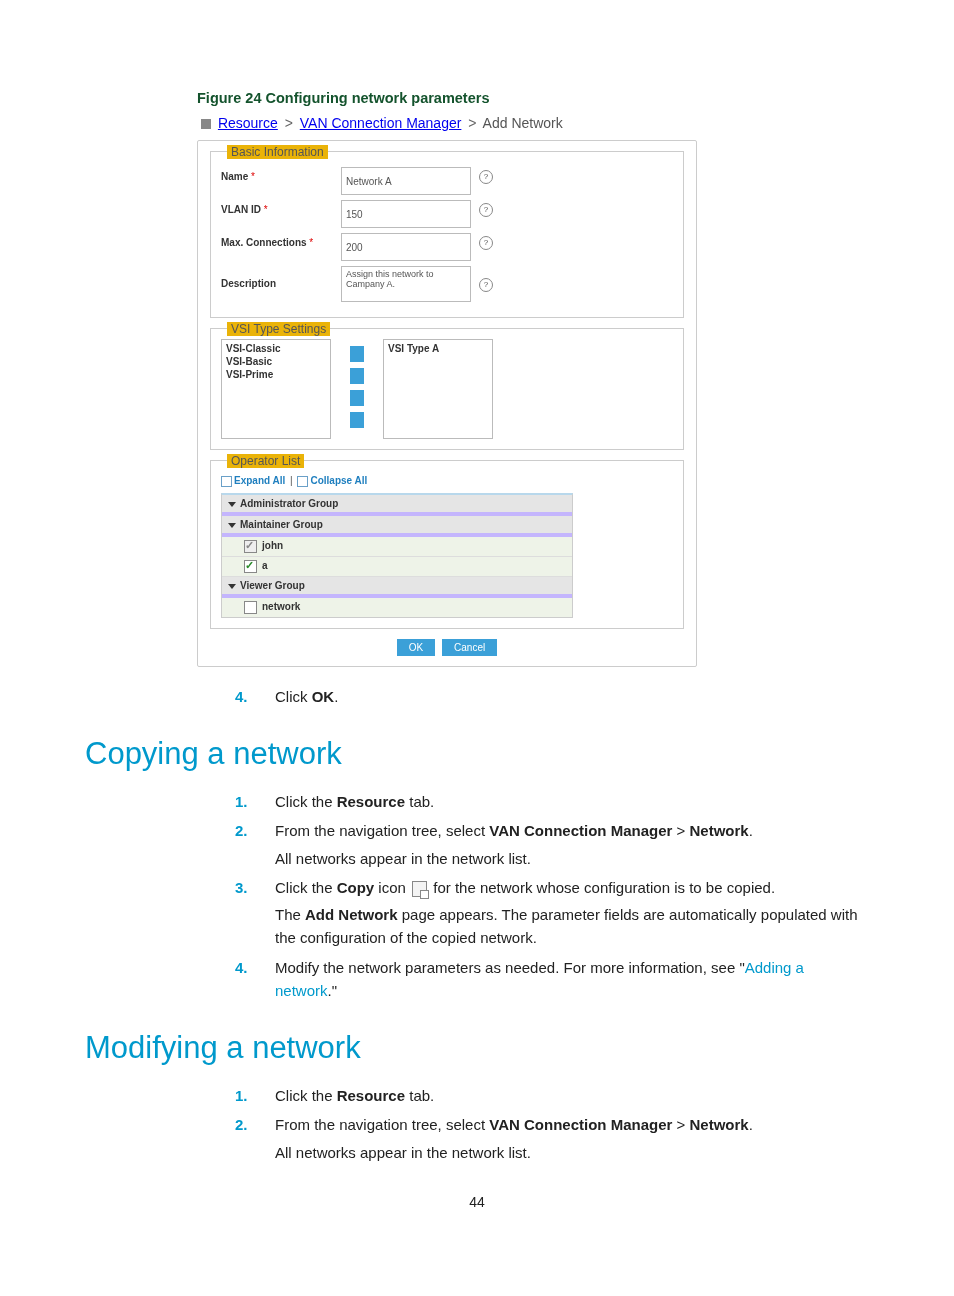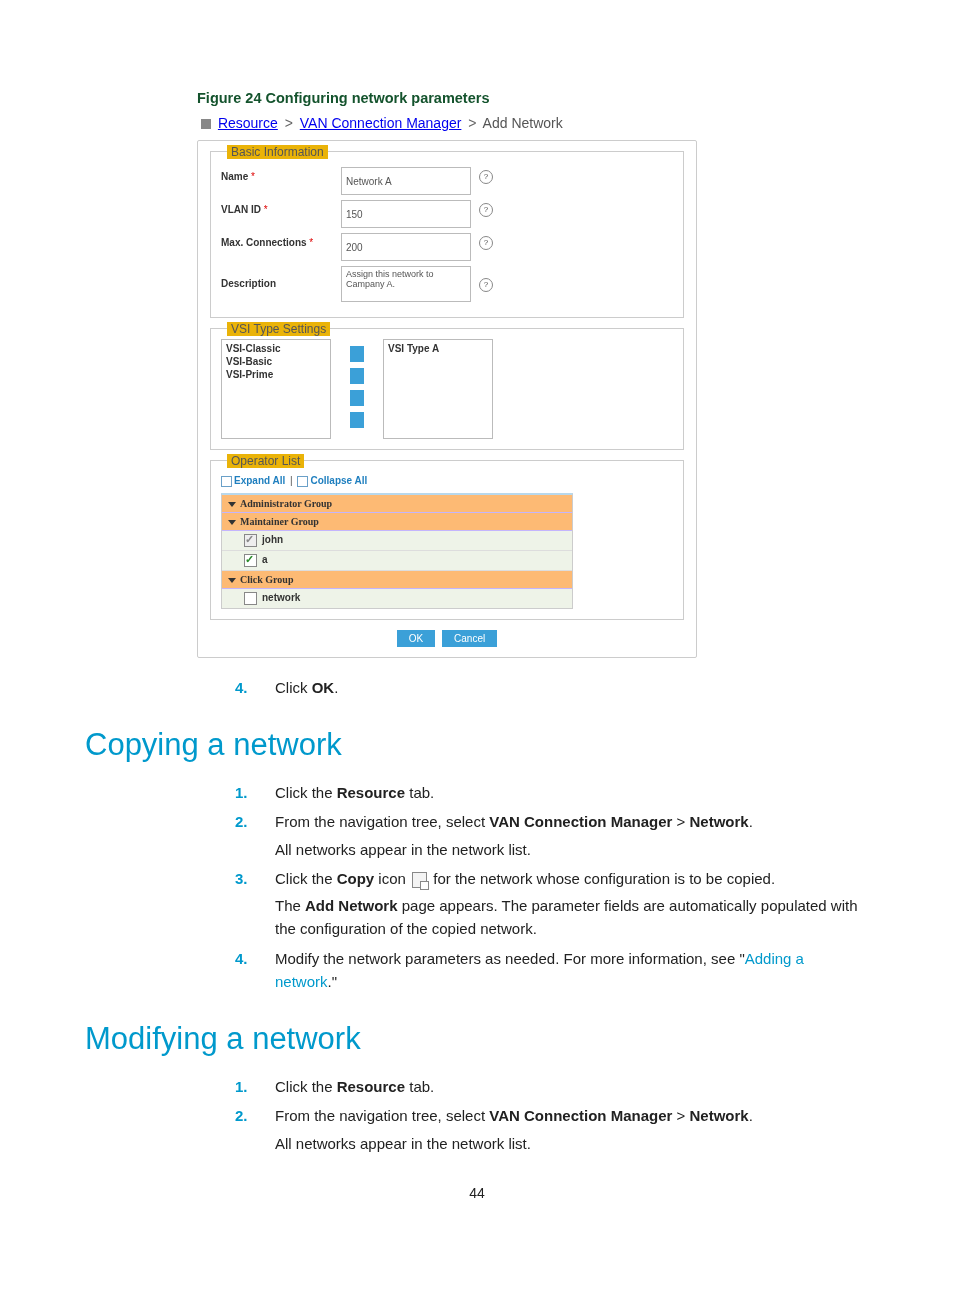--- a/index.html
+++ b/index.html
@@ -157,26 +157,25 @@
     margin-right: 2px;
   }
   .oplist-tools .div { color: #555; margin: 0 2px; }
   .optable {
     width: 350px;
     border: 1px solid #ccc;
     border-top: 2px solid #b8d8ec;
     font-size: 10px;
   }
   .optable .grp {
-    background: #fdba74;
+    background: #e5e5e5;
     padding: 3px 6px;
-    border-bottom: 1px solid #c4b5fd;
+    border-bottom: 4px solid #c4b5fd;
     font-weight: bold;
     color: #333;
-    font-family: Liberation Serif, serif;
   }
   .optable .caret {
     display: inline-block;
     width: 0; height: 0;
     border-left: 4px solid transparent;
     border-right: 4px solid transparent;
     border-top: 5px solid #333;
     margin-right: 4px;
     vertical-align: middle;
   }
@@ -349,21 +348,21 @@
         <div class="oplist-tools">
           <span class="tool-icon"></span><a href="#">Expand All</a>
           <span class="div">|</span>
           <span class="tool-icon"></span><a href="#">Collapse All</a>
         </div>
         <div class="optable" id="optable">
             <div class="grp"><span class="caret"></span><span>Administrator Group</span></div>
             <div class="grp"><span class="caret"></span><span>Maintainer Group</span></div>
             <div class="usr"><span class="cb checked grey"></span><span>john</span></div>
             <div class="usr"><span class="cb checked"></span><span>a</span></div>
-            <div class="grp"><span class="caret"></span><span>Click Group</span></div>
+            <div class="grp"><span class="caret"></span><span>Viewer Group</span></div>
             <div class="usr last"><span class="cb"></span><span>network</span></div>
           </div>
       </div>
 
       <div class="btnbar">
         <button class="pbtn">OK</button>
         <button class="pbtn">Cancel</button>
       </div>
 
     </div>

